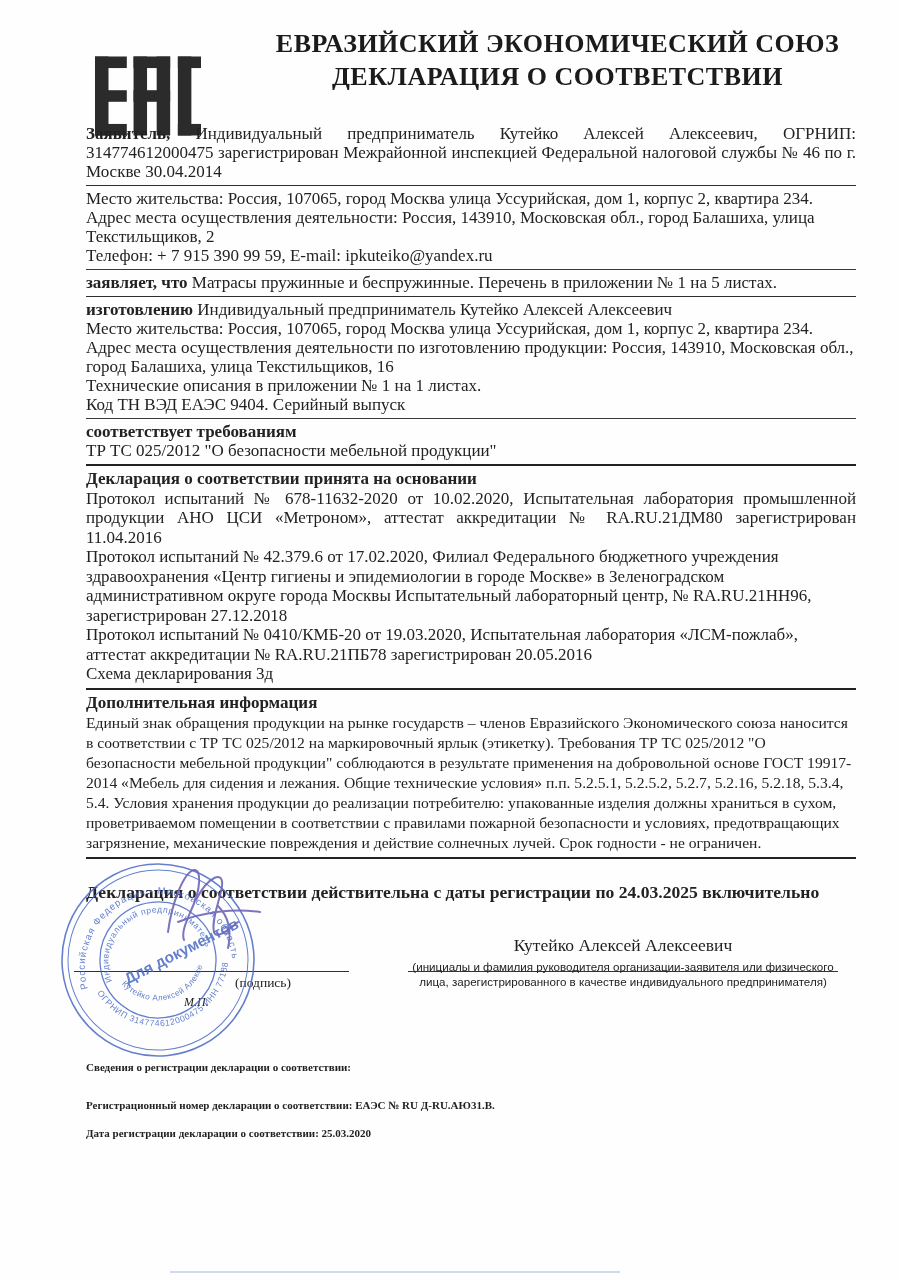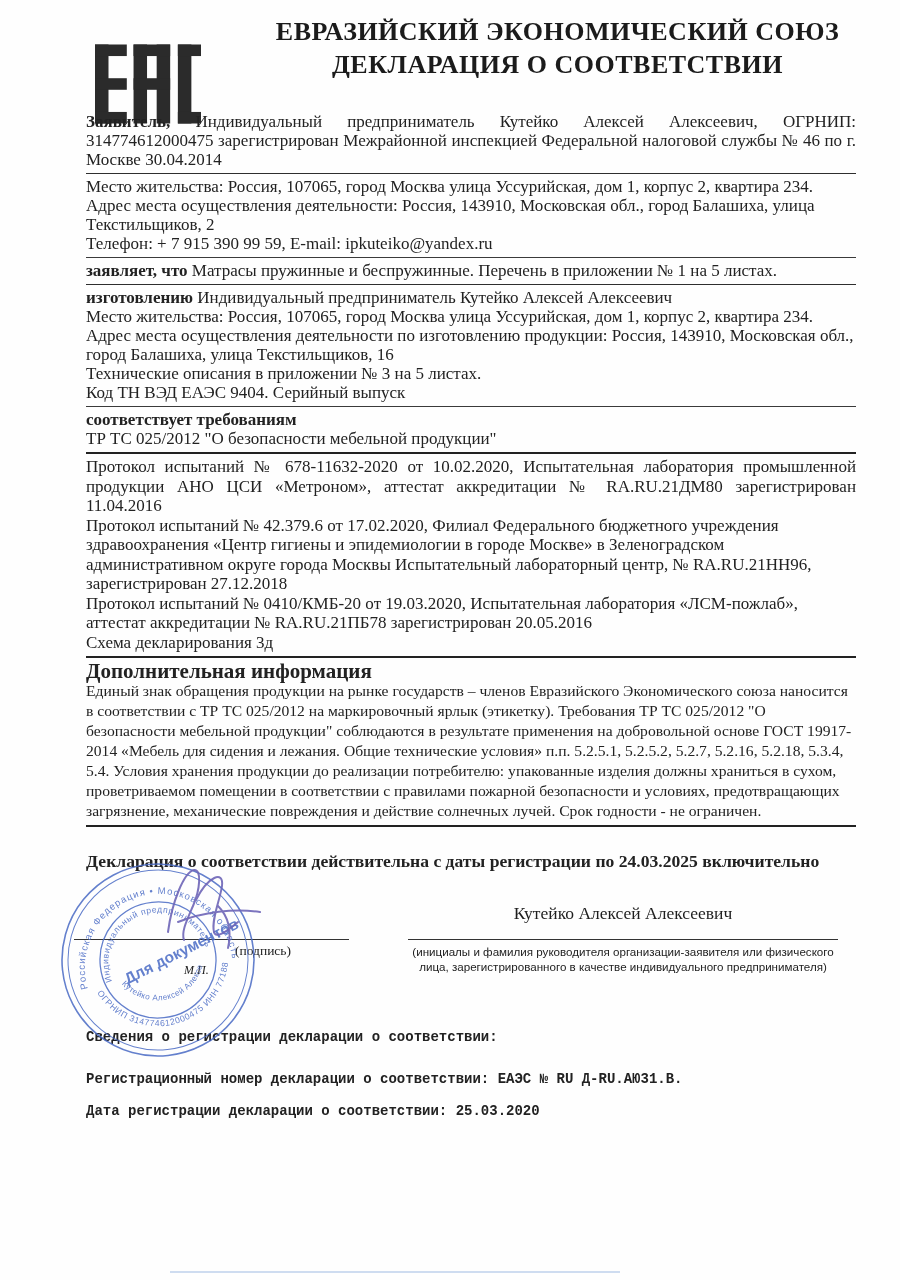--- a/index.html
+++ b/index.html
@@ -6,47 +6,47 @@
   .page{
     position:relative;
     width:900px;height:1280px;
     margin:0 auto;
     background:#fefefe;
     font-family:"Liberation Serif", serif;
     color:#222;
     overflow:hidden;
   }
   
-  .header{position:relative;padding-top:16px;height:93px;}
+  .header{position:relative;padding-top:16px;height:93px;margin-top:12px;}
   .eac-logo{position:absolute;left:95px;top:44px;width:106px;height:80px;}
   .title{margin-left:215px;text-align:center;font-weight:bold;font-size:26px;line-height:1.25;color:#1b1b1b;letter-spacing:.5px;}
   
   .content{position:relative;margin:0 44px 0 86px;}
   .sec{padding:3px 0 4px 0;font-size:17px;line-height:19px;}
   .sec p{margin:0;}
   .just{text-align:justify;}
   b.inl{font-weight:bold;}
   .rule{border:none;border-top:1px solid #3a3a3a;margin:0;}
   .rule.thick{border-top:2.2px solid #222;}
   .rule.med{border-top:1.6px solid #2e2e2e;}
   .basis-par{margin:0 0 1px 0;}
   .addl{font-size:15.6px;line-height:20px;}
-  .addl-head{font-size:21px;font-weight:bold;line-height:20px;}
+  .addl-head{font-size:17px;font-weight:bold;line-height:20px;}
   .validity{font-weight:bold;font-size:17.6px;line-height:22px;padding:5px 0 2px 0;}
   
   .sig-area{position:relative;height:112px;}
   .sig-line-left{position:absolute;left:-12px;top:48px;width:275px;border-top:1.6px solid #333;}
   .sig-caption{position:absolute;left:55px;top:52px;width:150px;text-align:right;font-size:13.5px;color:#222;}
   .mp-caption{position:absolute;left:98px;top:72px;font-size:12px;color:#222;font-style:italic;}
   .sig-name{position:absolute;left:322px;top:12px;width:430px;text-align:center;font-size:17.5px;color:#1e1e1e;}
   .sig-line-right{position:absolute;left:322px;top:48px;width:430px;border-top:1.4px solid #333;}
-  .sig-name-caption{position:absolute;left:312px;top:53px;width:450px;text-align:center;
+  .sig-name-caption{position:absolute;left:312px;top:36px;width:450px;text-align:center;
     font-family:"Liberation Sans", sans-serif;font-size:11.6px;line-height:15px;color:#222;}
   
-  .reg{font-weight:bold;font-size:14px;font-family:Liberation Mono, monospace;}
+  .reg{font-weight:bold;font-size:11px;}
   .reg-head{margin:26px 0 0 0;}
   .reg-num{margin:26px 0 0 0;}
   .reg-date{margin:16px 0 0 0;}
   
   .stamp{position:absolute;left:58px;top:860px;width:200px;height:200px;opacity:.85;transform:rotate(-6deg);}
   .squiggle{position:absolute;left:148px;top:862px;width:130px;height:92px;opacity:.9;}
   .scan-artifact{position:absolute;left:170px;top:1271px;width:450px;height:2px;background:#b9cdea;opacity:.7;}
 </style>
 </head>
 <body>
@@ -94,32 +94,33 @@
       <p><b class="inl">заявляет, что</b>
       <span>Матрасы пружинные и беспружинные. Перечень в приложении № 1 на 5 листах.</span></p>
     </div>
     <hr class="rule med">
 
     <div class="sec">
       <p><b class="inl">изготовлению</b>
       <span>Индивидуальный предприниматель Кутейко Алексей Алексеевич</span></p>
       <p>Место жительства: Россия, 107065, город Москва улица Уссурийская, дом 1, корпус 2, квартира 234.</p>
       <p>Адрес места осуществления деятельности по изготовлению продукции: Россия, 143910, Московская обл., город  Балашиха, улица Текстильщиков, 16</p>
-      <p>Технические описания в приложении № 3 на 5 листах.</p>
+      <p>Технические описания в приложении № 1 на 1 листах.</p>
       <p>Код ТН ВЭД ЕАЭС 9404.  Серийный выпуск</p>
     </div>
     <hr class="rule">
 
     <div class="sec">
       <p><b class="inl">соответствует требованиям</b></p>
       <p>ТР ТС 025/2012 "О безопасности мебельной продукции"</p>
     </div>
     <hr class="rule thick">
 
     <div class="sec" style="line-height:19.5px;">
+      <p><b class="inl">Декларация о соответствии принята на основании</b></p>
       <p class="basis-par just">Протокол испытаний № 678-11632-2020 от 10.02.2020, Испытательная лаборатория промышленной продукции АНО ЦСИ «Метроном», аттестат аккредитации № RA.RU.21ДМ80 зарегистрирован 11.04.2016</p>
       <p class="basis-par">Протокол испытаний № 42.379.6 от 17.02.2020, Филиал Федерального бюджетного учреждения здравоохранения «Центр гигиены и эпидемиологии в городе Москве» в Зеленоградском административном округе города Москвы Испытательный лабораторный центр, № RA.RU.21НН96, зарегистрирован 27.12.2018</p>
       <p class="basis-par">Протокол испытаний № 0410/КМБ-20 от 19.03.2020, Испытательная лаборатория «ЛСМ-пожлаб», аттестат аккредитации № RA.RU.21ПБ78 зарегистрирован 20.05.2016</p>
       <p class="basis-par">Схема декларирования 3д</p>
     </div>
     <hr class="rule thick">
 
     <div class="sec">
       <p class="addl-head">Дополнительная информация</p>
       <p class="addl">Единый знак обращения продукции на рынке государств – членов Евразийского Экономического союза наносится в соответствии с  ТР ТС 025/2012 на маркировочный ярлык (этикетку). Требования ТР ТС 025/2012 "О безопасности мебельной продукции" соблюдаются в результате применения на добровольной основе ГОСТ 19917-2014 «Мебель для сидения и лежания. Общие технические условия» п.п. 5.2.5.1, 5.2.5.2, 5.2.7, 5.2.16, 5.2.18, 5.3.4, 5.4. Условия хранения продукции до реализации потребителю: упакованные изделия должны храниться в сухом, проветриваемом помещении в соответствии с правилами пожарной безопасности и условиях, предотвращающих загрязнение, механические повреждения и действие солнечных лучей.  Срок годности - не ограничен.</p>

